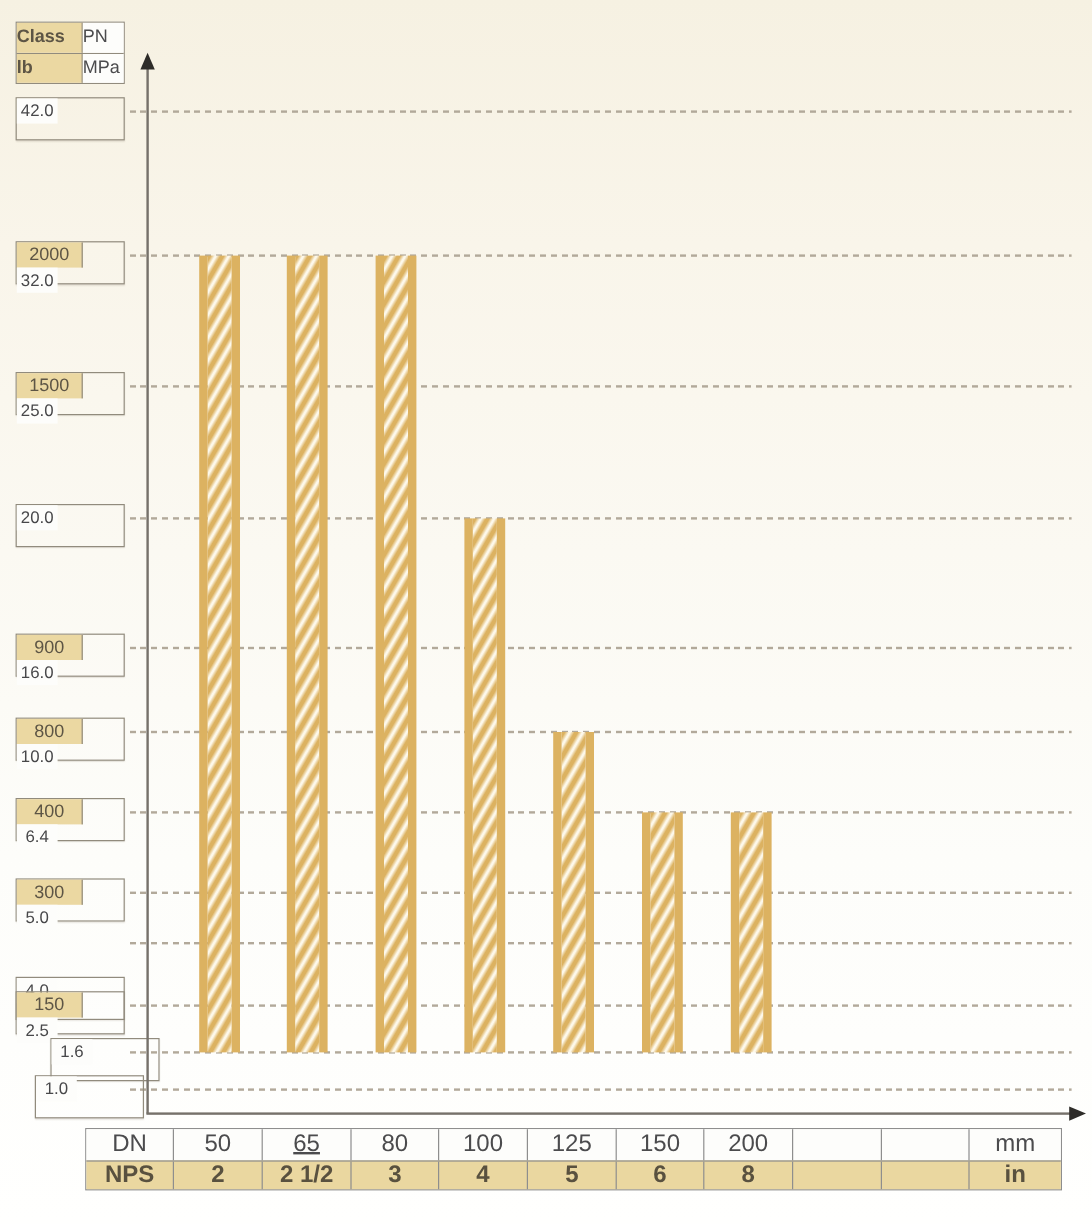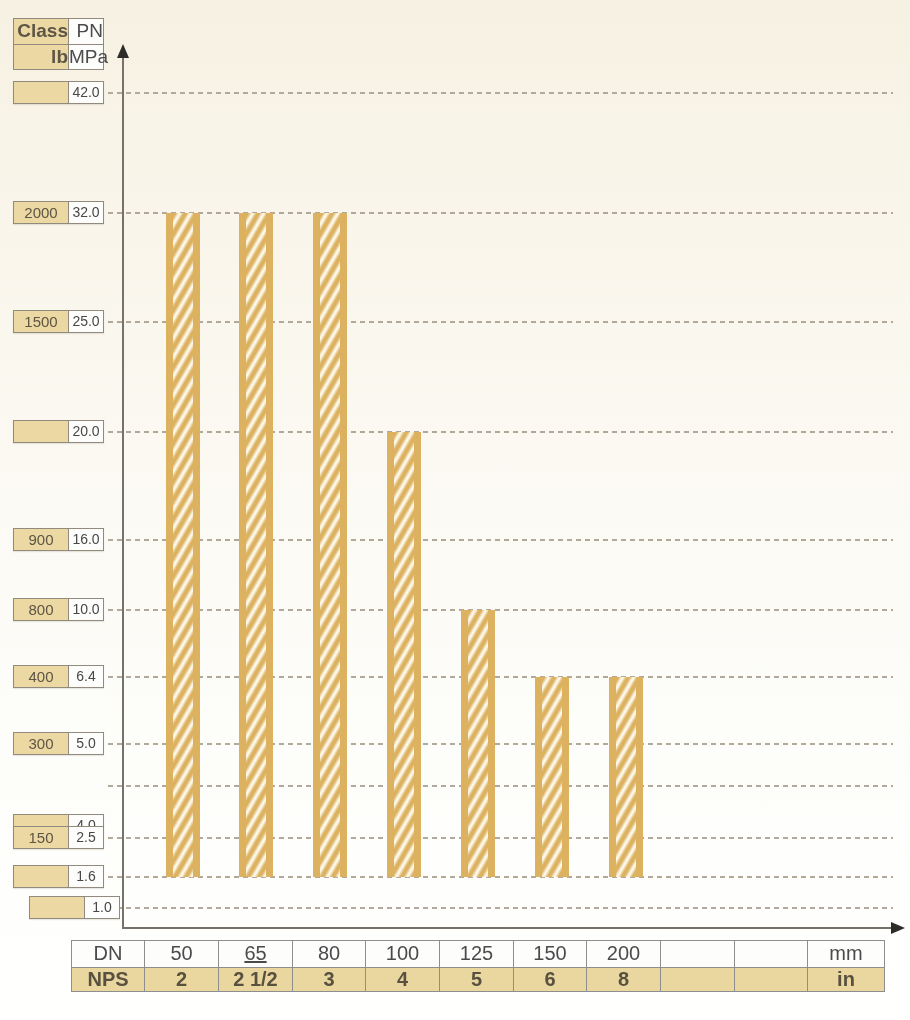--- a/index.html
+++ b/index.html
@@ -11,26 +11,26 @@
     background:linear-gradient(to bottom, #f6f1e2 0%, #f9f5ea 20%, #fbf9f2 45%, #fdfdfa 70%, #fffffe 100%);
   }
 
   
   .unit-table {
     position:absolute; left:13px; top:18px; width:91px;
     border:1px solid #918b7d; background:#fdfdfb;
   }
   .unit-row { display:flex; height:25px; }
   .unit-row + .unit-row { border-top:1px solid #918b7d; }
-  .unit-cell { line-height:24px; text-align:right; font-size:19px; }
+  .unit-cell { line-height:24px; text-align:left; font-size:15px; }
   .unit-cell.tan { width:55px; background:#ebd8a2; color:#5d5545; font-weight:bold; border-right:1px solid #918b7d; }
   .unit-cell.white { width:34px; background:#fdfdfb; color:#4b4b4d; }
 
   
-  .pressure-label { position:absolute; left:13px; width:91px; height:23px; display:flex; border:1px solid #918b7d; box-shadow:0 1px 1px rgba(120,110,90,.15); }
+  .pressure-label { position:absolute; left:13px; width:91px; height:36px; display:flex; border:1px solid #918b7d; box-shadow:0 1px 1px rgba(120,110,90,.15);flex-direction:column; }
   .pl-class { width:55px; background:#ebd8a2; border-right:1px solid #918b7d; color:#5d5545; font-weight:normal; font-size:15px; line-height:21px; text-align:center; }
   .pl-mpa   { width:34px; background:#fdfdfb; color:#48484a; font-size:14px; line-height:21px; text-align:center; }
 
   
   .gridline {
     position:absolute; left:108px; width:785px; height:2px;
     background:repeating-linear-gradient(90deg, #b2a99a 0 5px, rgba(0,0,0,0) 5px 9px);
   }
 
   
@@ -126,21 +126,21 @@
       <div class="pressure-label" style="top: 814px;">
         <div class="pl-class"></div>
         <div class="pl-mpa">4.0</div>
       </div>
       <div class="gridline" style="top: 837px;"></div>
       <div class="pressure-label" style="top: 826px;">
         <div class="pl-class">150</div>
         <div class="pl-mpa">2.5</div>
       </div>
       <div class="gridline" style="top: 876px;"></div>
-      <div class="pressure-label" style="top: 865px;">
+      <div class="pressure-label" style="top: 865px; margin-left: 29px;">
         <div class="pl-class"></div>
         <div class="pl-mpa">1.6</div>
       </div>
       <div class="gridline" style="top: 907px;"></div>
       <div class="pressure-label" style="top: 896px; margin-left: 16px;">
         <div class="pl-class"></div>
         <div class="pl-mpa">1.0</div>
       </div>
     </div>
 

